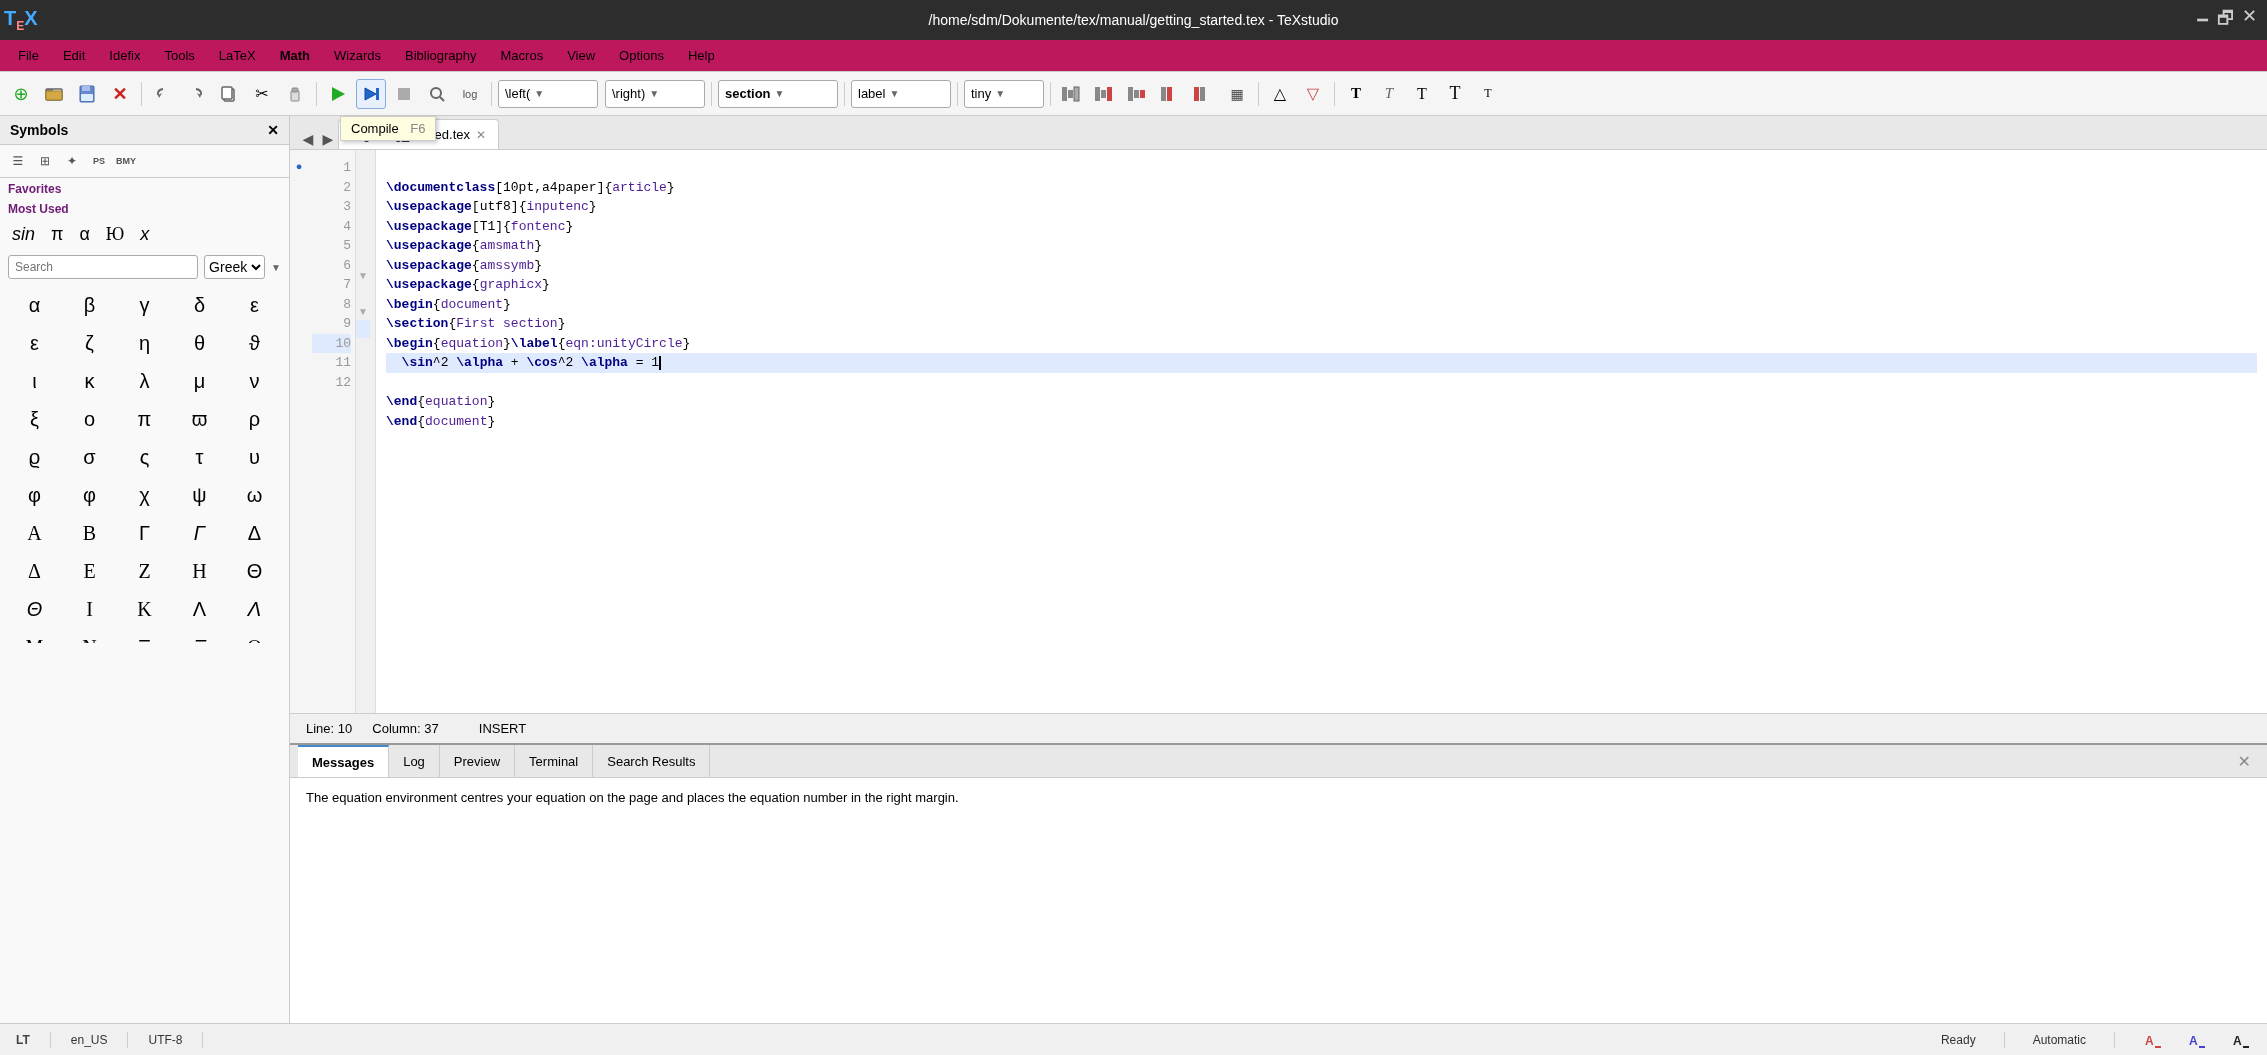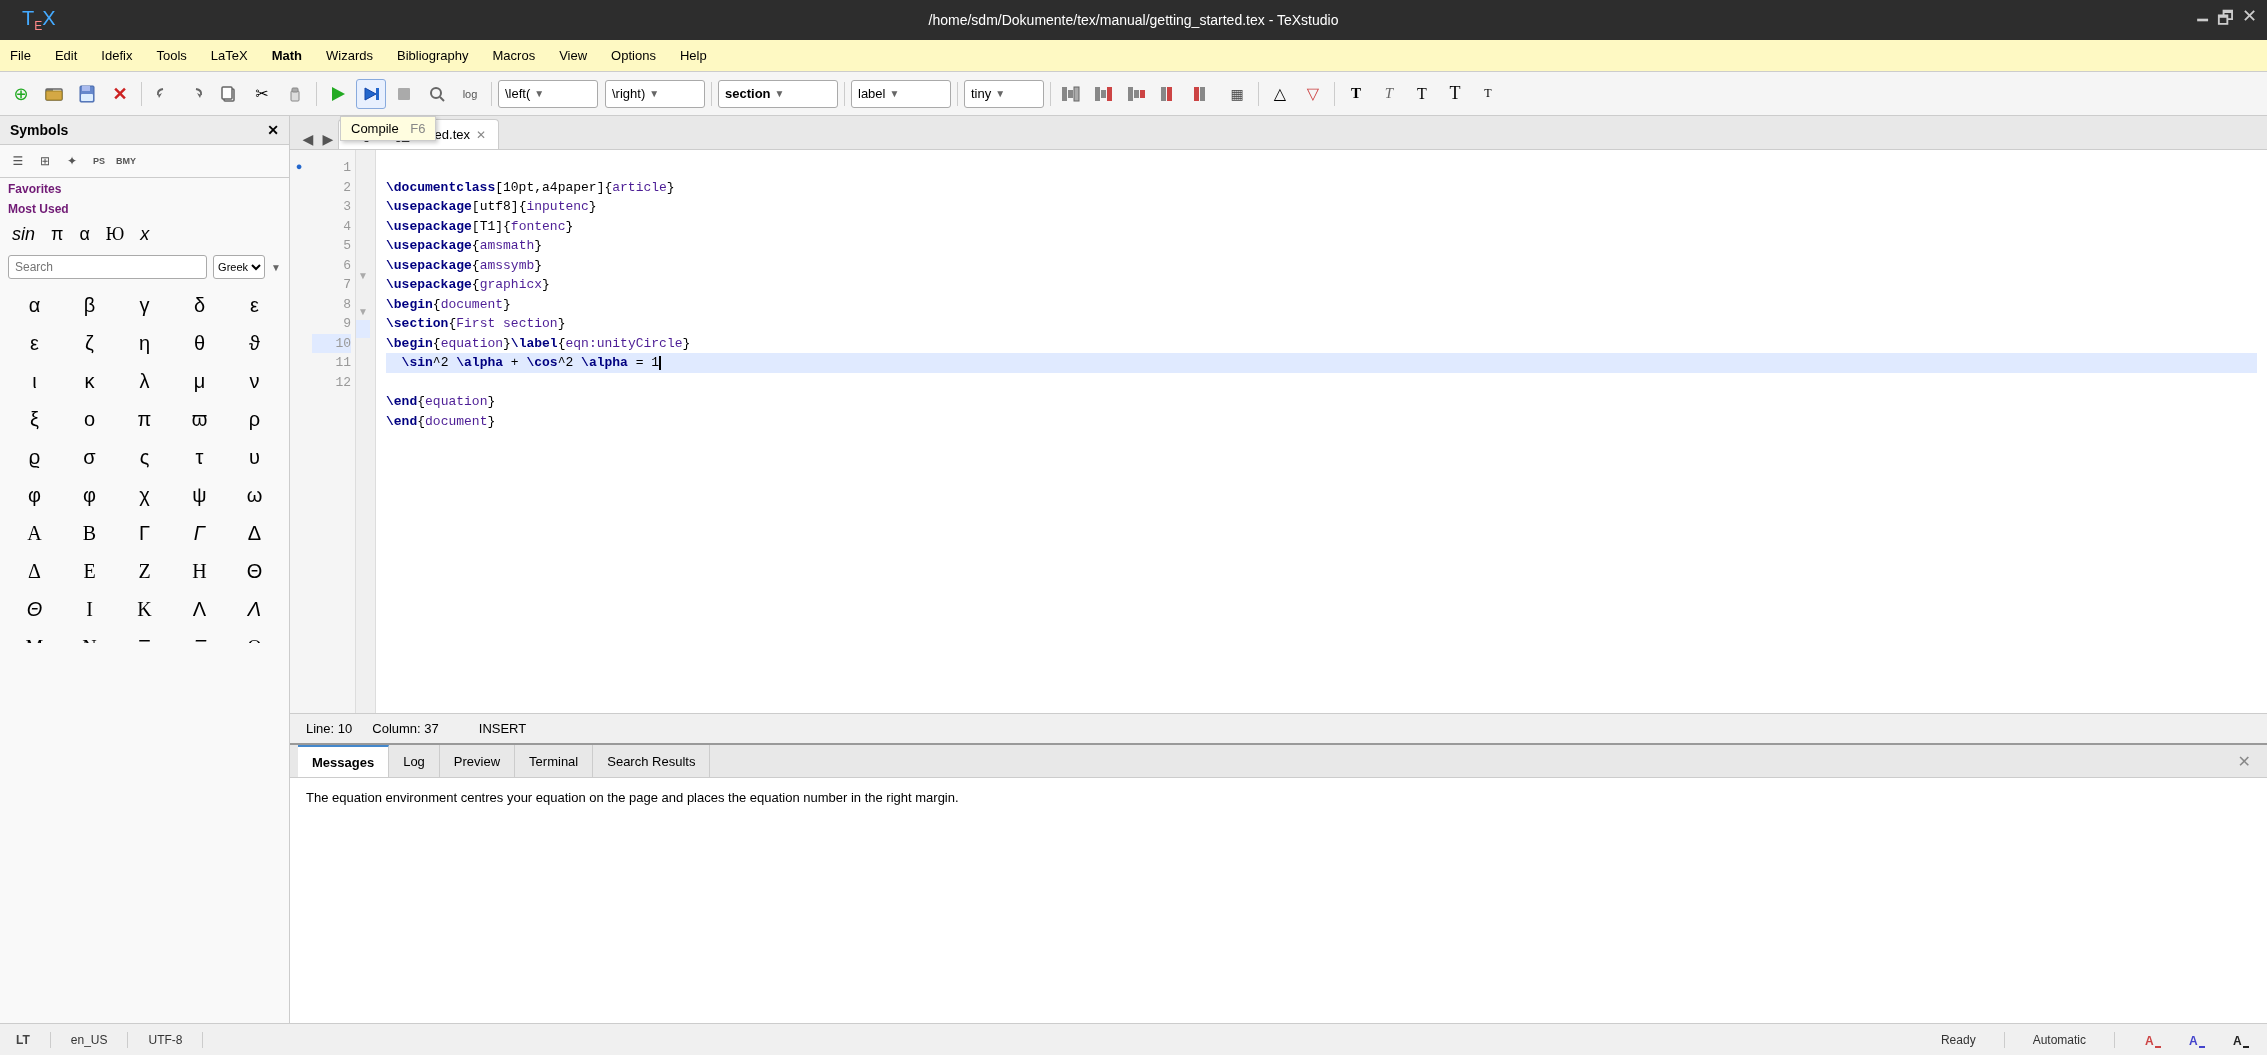--- a/index.html
+++ b/index.html
@@ -22,34 +22,34 @@
       display: flex;
       gap: 8px;
     }
     #titlebar .win-controls span {
       font-size: 18px;
       cursor: pointer;
       color: #ccc;
     }
     #titlebar .app-icon {
       position: absolute;
-      left: 22px;
+      left: 4px;
       font-size: 20px;
-      font-weight: normal;
+      font-weight: bold;
       color: #4af;
     }
 
     
     #menubar {
-      background: #fef9c3;
+      background: #be185d;
       border-bottom: 1px solid #ccc;
       height: 32px;
       display: flex;
       align-items: center;
-      padding: 0 0;
+      padding: 0 8px;
       gap: 4px;
     }
     .menu-item {
       padding: 4px 10px;
       cursor: pointer;
       border-radius: 3px;
       font-size: 13px;
     }
 
     
@@ -171,21 +171,21 @@
       height: 24px;
       border: 1px solid #aaa;
       border-radius: 3px;
       padding: 0 6px;
       font-size: 12px;
     }
     .sym-search-row select {
       height: 24px;
       border: 1px solid #aaa;
       border-radius: 3px;
-      font-size: 11px;
+      font-size: 14px;
       background: #fff;
     }
 
     .sym-grid {
       display: grid;
       grid-template-columns: repeat(5, 1fr);
       padding: 4px 8px;
       gap: 2px;
       overflow-y: auto;
     }

